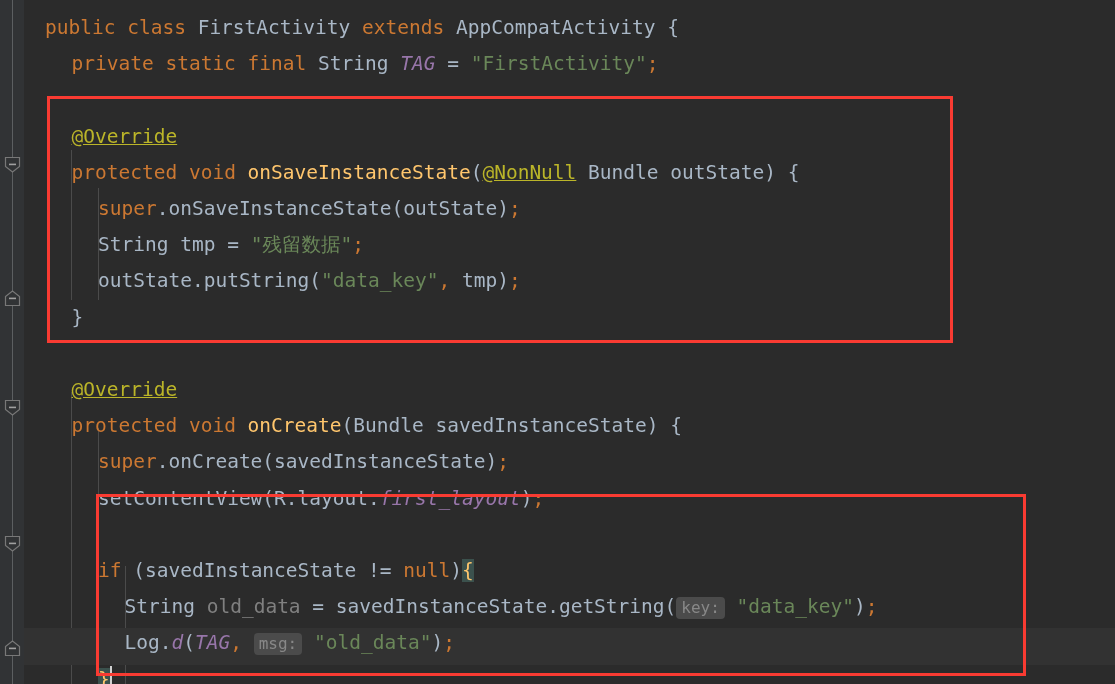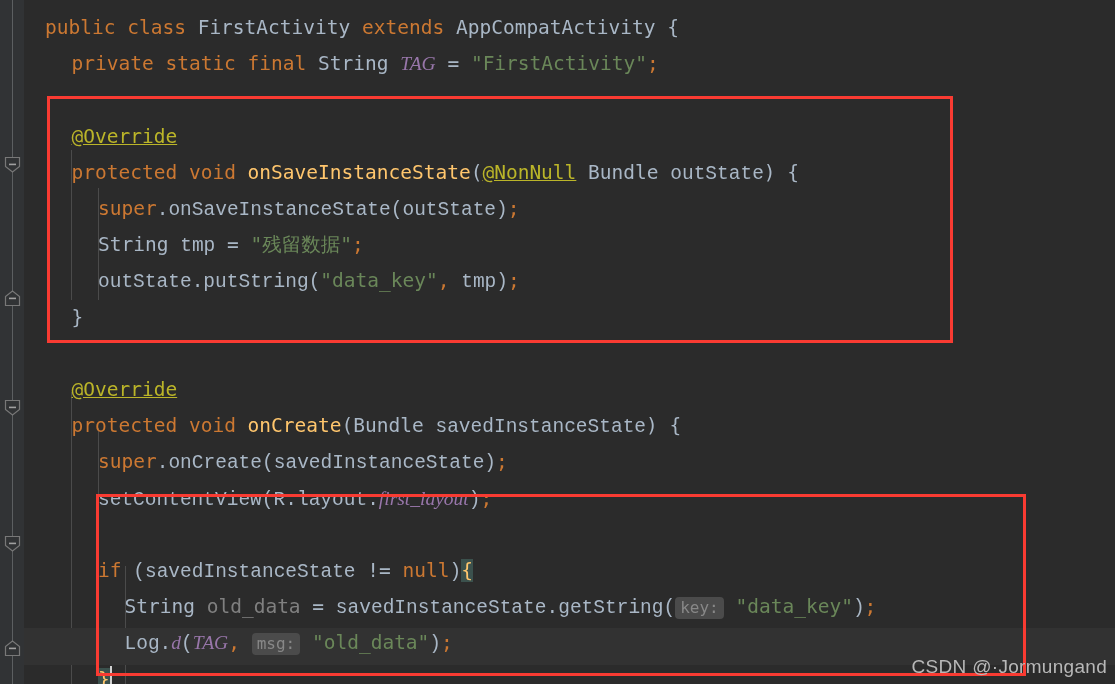--- a/index.html
+++ b/index.html
@@ -48,26 +48,26 @@
     background:#323232;
   }
 
   
   .indent-guide {
     position:absolute; width:1px; background:#4b4b4b;
   }
 
   
   .kw        { color:#cc7832; }            
-  .type      { color:#a9b7c6;font-family:Liberation Mono, monospace; }            
+  .type      { color:#a9b7c6; }            
   .cls       { color:#a9b7c6; }
   .str       { color:#6a8759; }
   .ann       { color:#bbb529;text-decoration:underline; }            
   .method    { color:#ffc66d; }            
-  .field     { color:#9876aa; font-style:italic;font-family:Liberation Serif, serif; }  
+  .field     { color:#9876aa; font-style:italic; }  
   .punct     { color:#a9b7c6; }
   .semi      { color:#cc7832; }
   .grey      { color:#808080; }            
   .brace-hi  { color:#ffc66d; background:#3b514d; }
   .cursor {
     display:inline-block; width:2px; height:24px;
     background:#d0d0d0; vertical-align:-4px; margin-left:0px;
   }
 
   
@@ -140,15 +140,14 @@
       <div class="indent-guide" style="left: 47px; top: 150px; height: 150px;"></div>
     <div class="current-line" style="top:628px;"></div>
     <div class="code-layer" id="code-layer"><div class="line" style="top: 10px; left: 21px;"><span class="kw">public </span><span class="kw">class </span><span class="cls">FirstActivity </span><span class="kw">extends </span><span class="cls">AppCompatActivity</span><span class="punct"> {</span></div><div class="line" style="top: 46.2px; left: 47.5px;"><span class="kw">private </span><span class="kw">static </span><span class="kw">final </span><span class="cls">String </span><span class="field">TAG</span><span class="punct"> = </span><span class="str">"FirstActivity"</span><span class="semi">;</span></div><div class="line" style="top: 82.4px; left: 47.5px;"></div><div class="line" style="top: 118.6px; left: 47.5px;"><span class="ann">@Override</span></div><div class="line" style="top: 154.8px; left: 47.5px;"><span class="kw">protected </span><span class="kw">void </span><span class="method">onSaveInstanceState</span><span class="punct">(</span><span class="ann">@NonNull</span><span class="cls"> Bundle</span><span class="type"> outState</span><span class="punct">) {</span></div><div class="line" style="top: 191px; left: 74px;"><span class="kw">super</span><span class="type">.onSaveInstanceState(outState)</span><span class="semi">;</span></div><div class="line" style="top: 227.2px; left: 74px;"><span class="cls">String </span><span class="type">tmp</span><span class="punct"> = </span><span class="str">"残留数据"</span><span class="semi">;</span></div><div class="line" style="top: 263.4px; left: 74px;"><span class="type">outState</span><span class="type">.putString(</span><span class="str">"data_key"</span><span class="semi">,</span><span class="type"> tmp)</span><span class="semi">;</span></div><div class="line" style="top: 299.6px; left: 47.5px;"><span class="punct">}</span></div><div class="line" style="top: 335.8px; left: 47.5px;"></div><div class="line" style="top: 372px; left: 47.5px;"><span class="ann">@Override</span></div><div class="line" style="top: 408.2px; left: 47.5px;"><span class="kw">protected </span><span class="kw">void </span><span class="method">onCreate</span><span class="punct">(</span><span class="cls">Bundle</span><span class="type"> savedInstanceState</span><span class="punct">) {</span></div><div class="line" style="top: 444.4px; left: 74px;"><span class="kw">super</span><span class="type">.onCreate(savedInstanceState)</span><span class="semi">;</span></div><div class="line" style="top: 480.6px; left: 74px;"><span class="type">setContentView(R.layout.</span><span class="field">first_layout</span><span class="type">)</span><span class="semi">;</span></div><div class="line" style="top: 516.8px; left: 74px;"></div><div class="line" style="top: 553px; left: 74px;"><span class="kw">if </span><span class="type">(savedInstanceState </span><span class="punct">!= </span><span class="kw">null</span><span class="type">)</span><span class="brace-hi">{</span></div><div class="line" style="top: 589.2px; left: 100.5px;"><span class="cls">String </span><span class="grey">old_data</span><span class="punct"> = </span><span class="type">savedInstanceState.getString(</span><span class="hint">key:</span><span class="punct"> </span><span class="str">"data_key"</span><span class="type">)</span><span class="semi">;</span></div><div class="line" style="top: 625.4px; left: 100.5px;"><span class="type">Log.</span><span class="field">d</span><span class="type">(</span><span class="field">TAG</span><span class="semi">,</span><span class="punct"> </span><span class="hint">msg:</span><span class="punct"> </span><span class="str">"old_data"</span><span class="type">)</span><span class="semi">;</span></div><div class="line" style="top: 661.6px; left: 74px;"><span class="brace-hi">}</span><span class="cursor"></span></div></div>
   </div>
 
   <div id="annotations">
       <div class="redbox" style="left: 47px; top: 96px; width: 906px; height: 247px; border-color: rgb(249, 59, 50);"></div>
       <div class="redbox" style="left: 96px; top: 494px; width: 930px; height: 182px; border-color: rgb(249, 59, 50);"></div>
     </div>
 
-  <div class="watermark">CSDN @·Jormungand</div>
 
 </div>
 
 </body></html>

